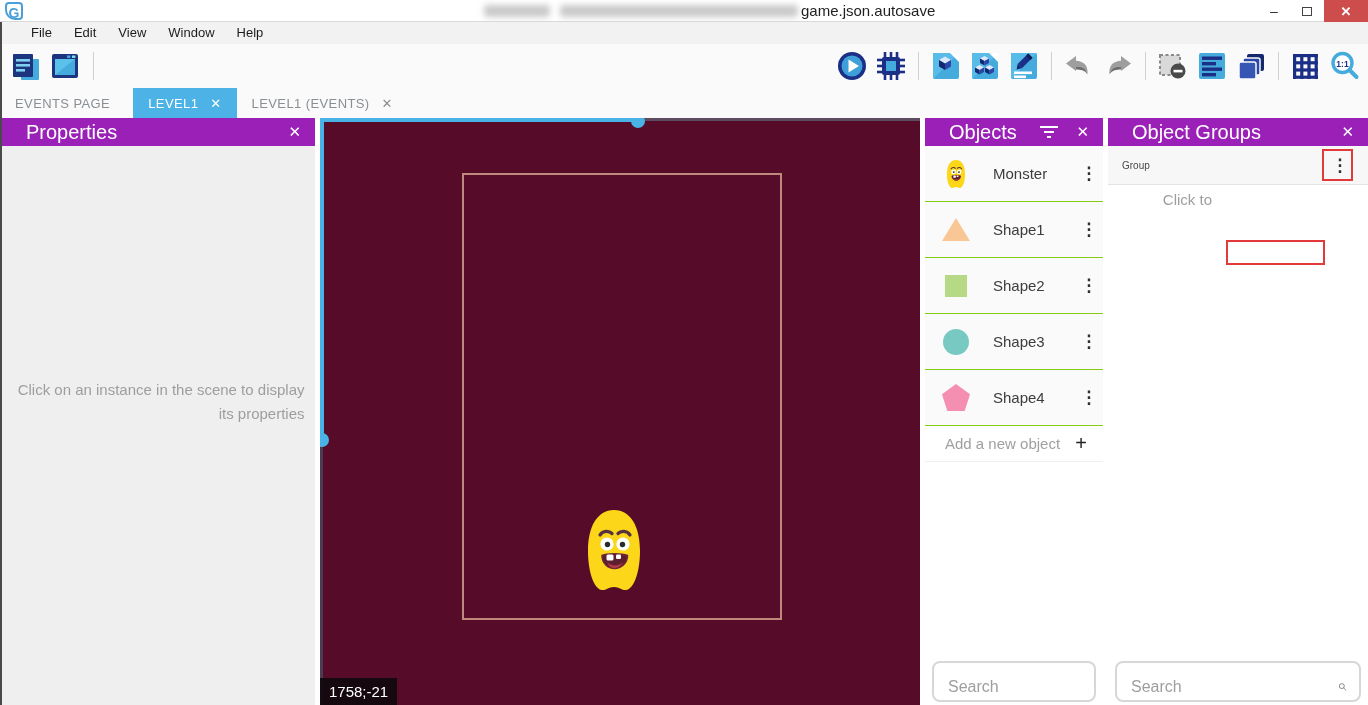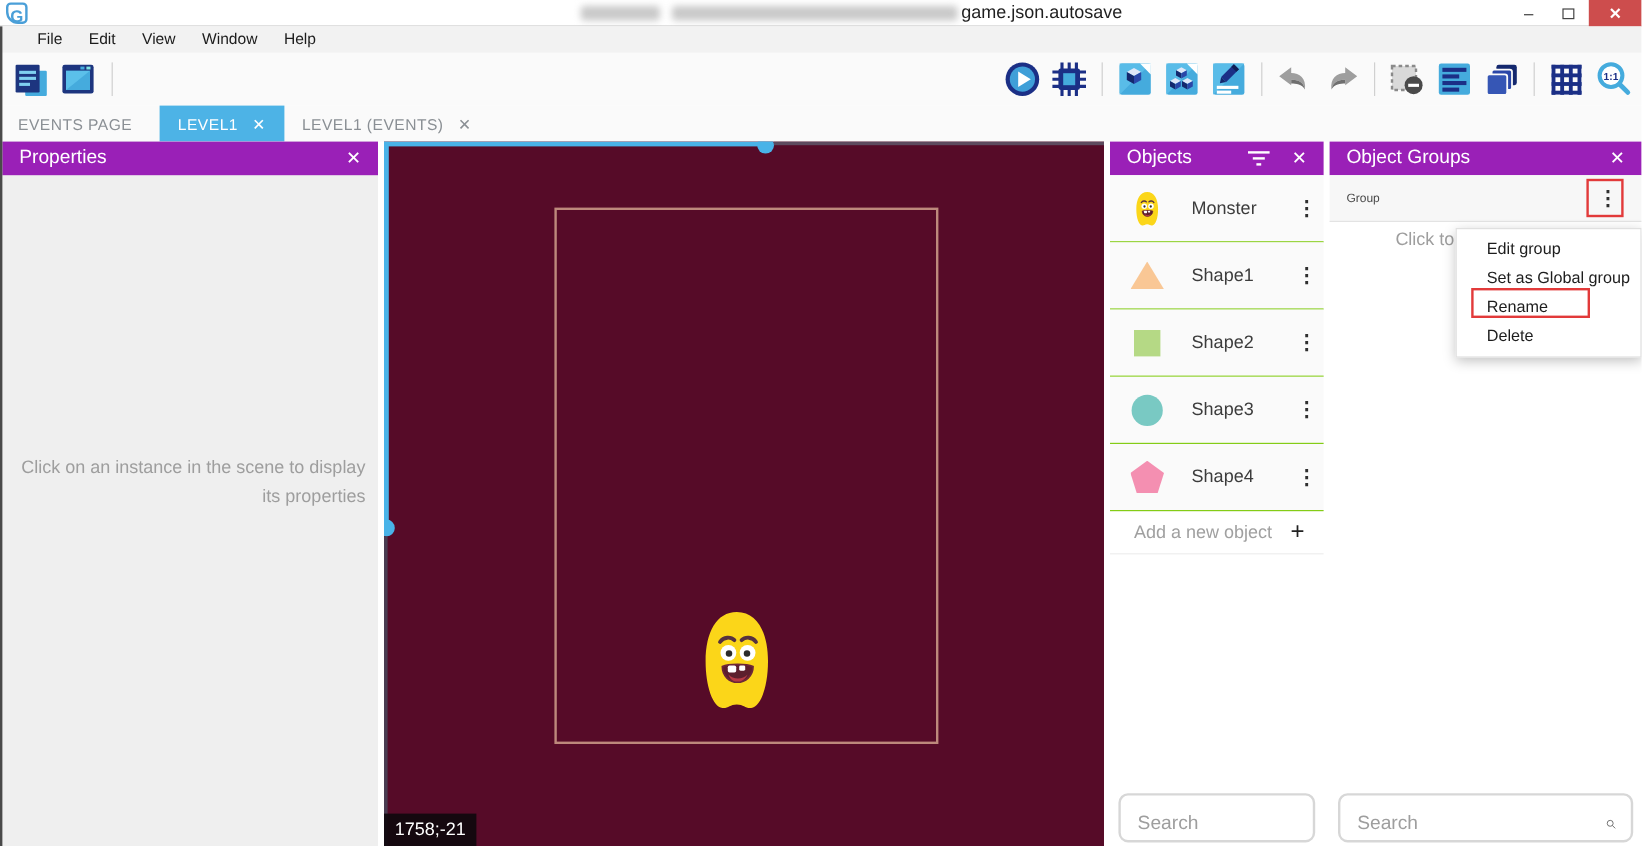--- a/index.html
+++ b/index.html
@@ -45,21 +45,21 @@
   .tab .tab-close { margin-left:12px; font-size:13px; color:#8a8f94; }
   .tab.active { background:#4db3e6; color:#fff; margin-left:8px; }
   .tab.active .tab-close { color:#fff; }
 
   
   .main { position:absolute; left:0; top:118px; width:1368px; height:587px; }
   .left-edge { position:absolute; left:0; top:22px; width:2px; height:683px; background:#4a4a4a; }
 
   .panel-header { height:28px; background:#9a20b7; color:#fff; display:flex; align-items:center;
                   padding:0 10px 0 14px; }
-  .panel-title { font-size:16px; flex:0 0 auto; }
+  .panel-title { font-size:20px; flex:0 0 auto;margin-left:10px; }
   .panel-spacer { flex:1; }
   .panel-close { font-size:15px; color:#fff; cursor:pointer; padding:0 4px; }
 
   
   .properties-panel { position:absolute; left:2px; top:0; width:313px; height:587px; background:#efefef; }
   .properties-hint { margin:232px auto 0; width:292px; text-align:right; font-size:15px;
                      line-height:24px; color:#9e9e9e; }
 
   
   .canvas { position:absolute; left:320px; top:0; width:600px; height:587px; background:#560b28; overflow:hidden; }
@@ -433,24 +433,18 @@
       <div class="search-box">
         <input class="search-input" placeholder="Search" style="">
         <svg width="20" height="20" viewBox="0 0 20 20">
           <circle cx="8.5" cy="8" r="5.5" fill="none" stroke="#6f6f6f" stroke-width="1.8"></circle>
           <line x1="12.7" y1="12.2" x2="17.3" y2="16.8" stroke="#6f6f6f" stroke-width="1.8" stroke-linecap="round"></line>
         </svg>
       </div>
     </div>
   </div>
 
-  <div class="context-menu">
-    <div class="menu-row">Edit group</div>
-    <div class="menu-row">Set as Global group</div>
-    <div class="menu-row">Rename</div>
-    <div class="menu-row">Delete</div>
-  </div>
 
   <div class="annot annot-dots"></div>
   <div class="annot annot-rename"></div>
 
   <div class="left-edge"></div>
 </div>
 
 </body></html>

